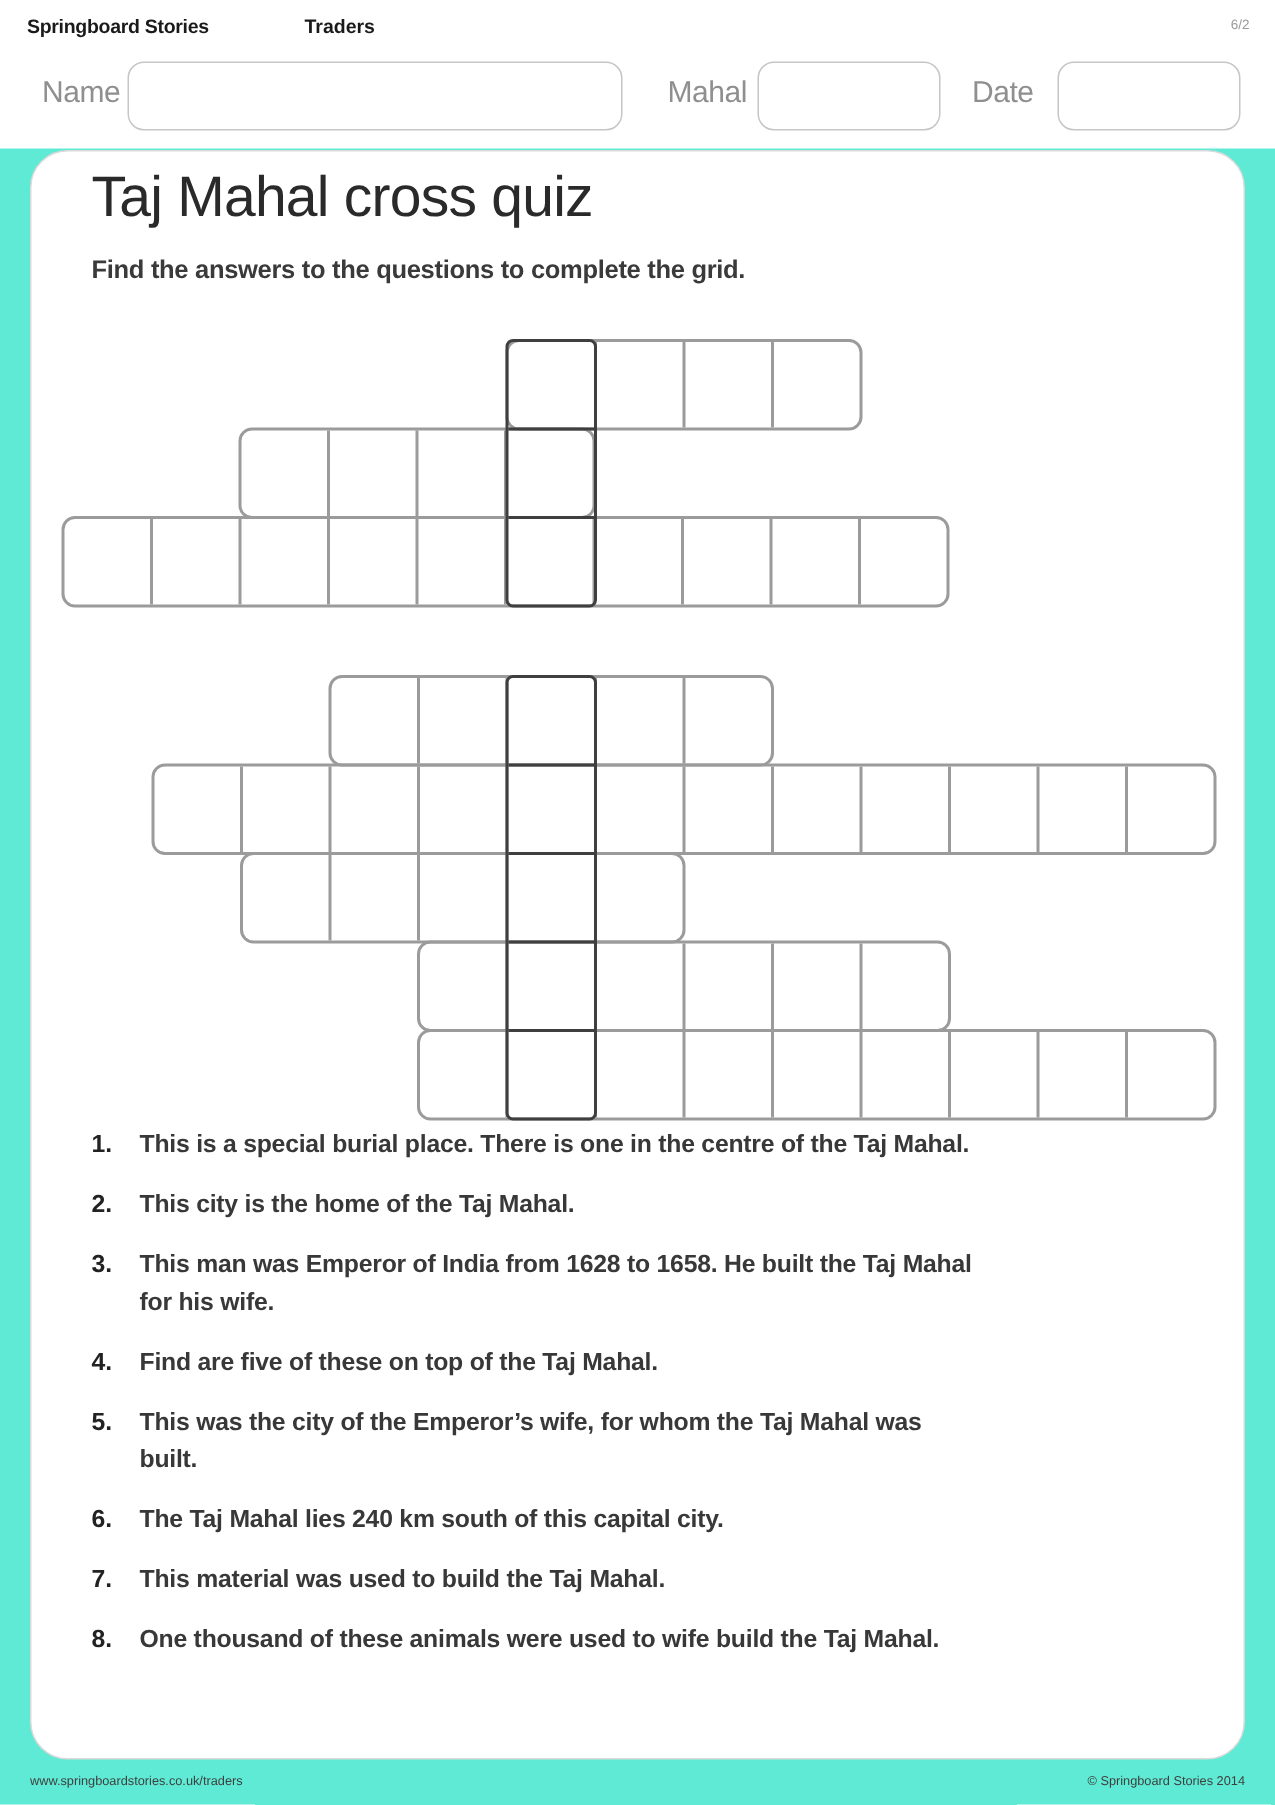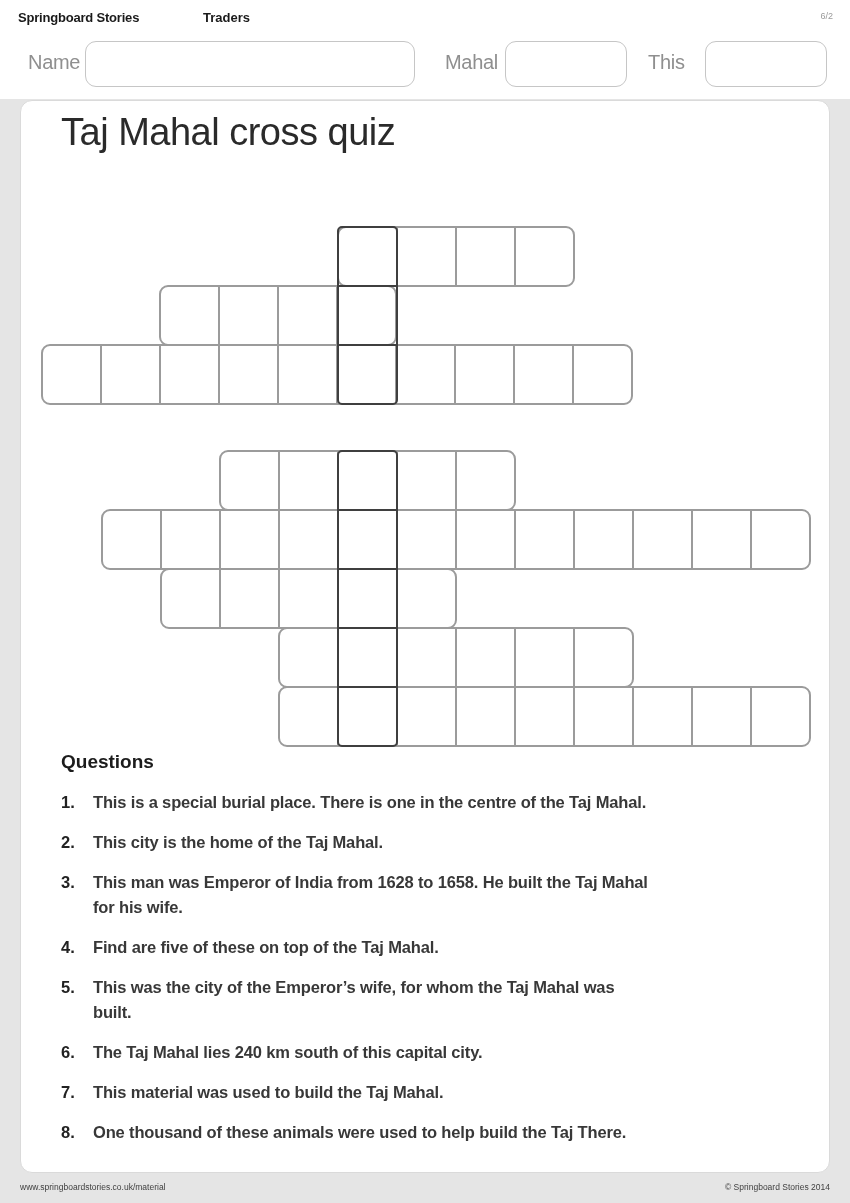--- a/index.html
+++ b/index.html
@@ -1,30 +1,30 @@
 <!DOCTYPE html>
 <html style="--grid-line: #9b9b9b; --grid-dark: #3f3f3f;"><head>
 <meta charset="utf-8">
 <style>
   html,body{margin:0;padding:0;}
   body{font-family:"Liberation Sans",sans-serif;background:#fff;}
-  .page{position:relative;width:850px;height:1203px;background:#e5e5e5;overflow:hidden;}
+  .page{position:relative;width:850px;height:1203px;background:#5eead4;overflow:hidden;}
 
   
   .top-band{position:absolute;left:0;top:0;width:850px;height:99px;background:#ffffff;}
   .brand{position:absolute;left:18px;top:10px;font-size:13px;font-weight:bold;color:#1a1a1a;letter-spacing:-0.2px;}
   .product{position:absolute;left:203px;top:10px;font-size:13px;font-weight:bold;color:#1a1a1a;}
   .page-indicator{position:absolute;right:17px;top:11px;font-size:9px;color:#9a9a9a;}
 
   .field-label{position:absolute;top:51px;font-size:20px;color:#8f8f8f;letter-spacing:-0.3px;}
   .field-box{position:absolute;top:41px;height:46px;border:1.5px solid #c6c6c6;border-radius:11px;background:#fff;box-sizing:border-box;}
 
   
   .card{position:absolute;left:20px;top:100px;width:810px;height:1073px;background:#ffffff;
-        border:1px solid #dadada;border-radius:12px;box-sizing:border-box;}
+        border:1px solid #dadada;border-radius:25px;box-sizing:border-box;}
   .ws-title{position:absolute;left:40px;top:10px;font-size:38px;color:#2a2a2a;letter-spacing:-0.5px;}
   .ws-instruction{position:absolute;left:40px;top:69px;font-size:17px;font-weight:bold;color:#3a3a3a;letter-spacing:-0.2px;}
 
   
   .cw-layer{position:absolute;inset:0;}
   .cw-grid{position:absolute;inset:0;}
   .word-row{position:absolute;display:flex;border:2px solid var(--grid-line);border-radius:9px;box-sizing:border-box;background:transparent;}
   .cell{flex:1;border-right:2px solid var(--grid-line);}
   .cell:last-child{border-right:none;}
   .dark-col{position:absolute;display:flex;flex-direction:column;border:2.5px solid var(--grid-dark);border-radius:5px;box-sizing:border-box;background:transparent;}
@@ -51,26 +51,27 @@
     <span class="brand">Springboard Stories</span>
     <span class="product">Traders</span>
     <span class="page-indicator">6/2</span>
 
     <span class="field-label" style="left:28px;">Name</span>
     <div class="field-box" style="left:85px;width:330px;"></div>
 
     <span class="field-label" style="left:445px;">Mahal</span>
     <div class="field-box" style="left:505px;width:122px;"></div>
 
-    <span class="field-label" style="left:648px;">This</span>
+    <span class="field-label" style="left:648px;">Date</span>
     <div class="field-box" style="left:705px;width:122px;"></div>
   </div>
 
   <div class="card">
     <div class="ws-title">Taj Mahal cross quiz</div>
+    <div class="ws-instruction">Find the answers to the questions to complete the grid.</div>
 
     <div class="cw-layer">
         <div class="cw-grid">
           <div class="word-row" style="left: 316px; top: 125px; width: 238px; height: 61px;">
             <div class="cell"></div>
             <div class="cell"></div>
             <div class="cell"></div>
             <div class="cell"></div>
           </div>
           <div class="word-row" style="left: 138px; top: 184px; width: 238px; height: 61px;">
@@ -149,21 +150,20 @@
             <div class="dark-cell"></div>
             <div class="dark-cell"></div>
             <div class="dark-cell"></div>
             <div class="dark-cell"></div>
             <div class="dark-cell"></div>
           </div>
         </div>
       </div>
 
     <div class="q-section">
-      <div class="q-heading">Questions</div>
       <div>
           <div class="q-item">
             <span class="q-num">1.</span>
             <span class="q-text">This is a special burial place. There is one in the centre of the Taj Mahal.</span>
           </div>
           <div class="q-item">
             <span class="q-num">2.</span>
             <span class="q-text">This city is the home of the Taj Mahal.</span>
           </div>
           <div class="q-item">
@@ -183,22 +183,22 @@
           <div class="q-item">
             <span class="q-num">6.</span>
             <span class="q-text">The Taj Mahal lies 240 km south of this capital city.</span>
           </div>
           <div class="q-item">
             <span class="q-num">7.</span>
             <span class="q-text">This material was used to build the Taj Mahal.</span>
           </div>
           <div class="q-item">
             <span class="q-num">8.</span>
-            <span class="q-text">One thousand of these animals were used to help build the Taj There.</span>
+            <span class="q-text">One thousand of these animals were used to wife build the Taj Mahal.</span>
           </div>
         </div>
     </div>
   </div>
 
-  <div class="footer-left">www.springboardstories.co.uk/material</div>
+  <div class="footer-left">www.springboardstories.co.uk/traders</div>
   <div class="footer-right">© Springboard Stories 2014</div>
 
 </div>
 
 </body></html>

